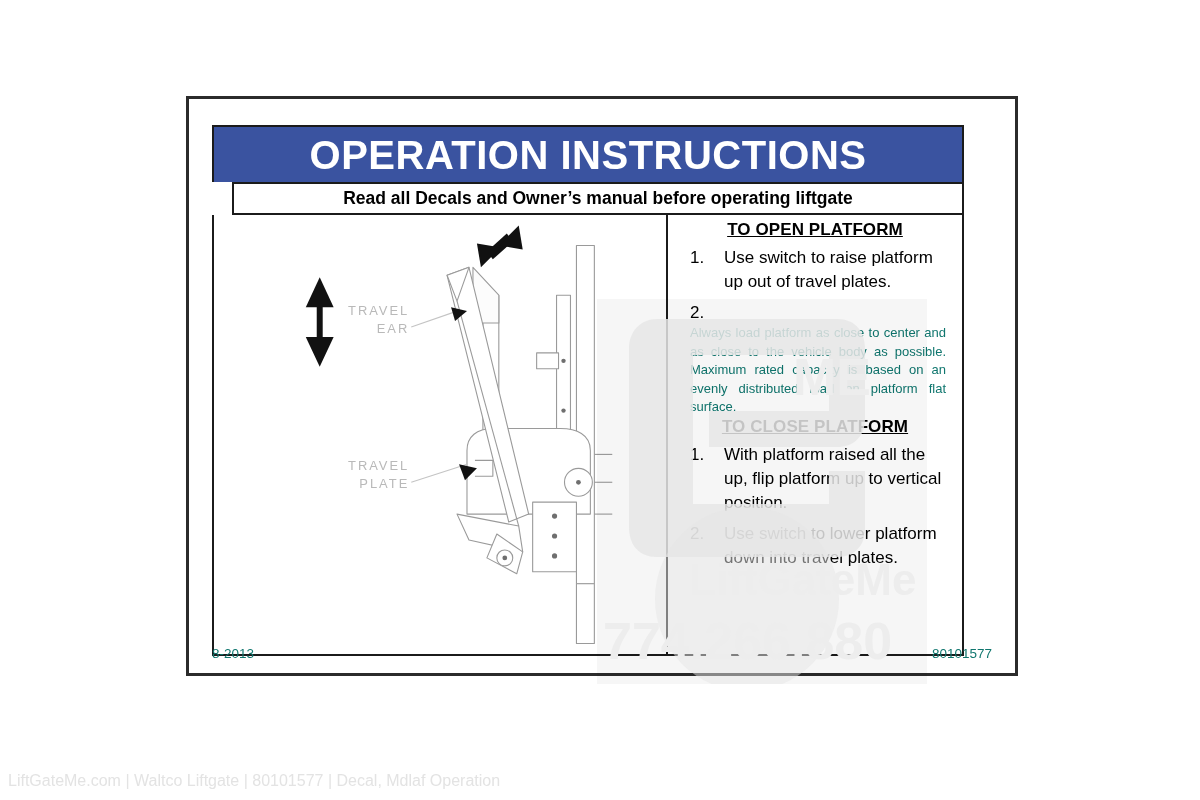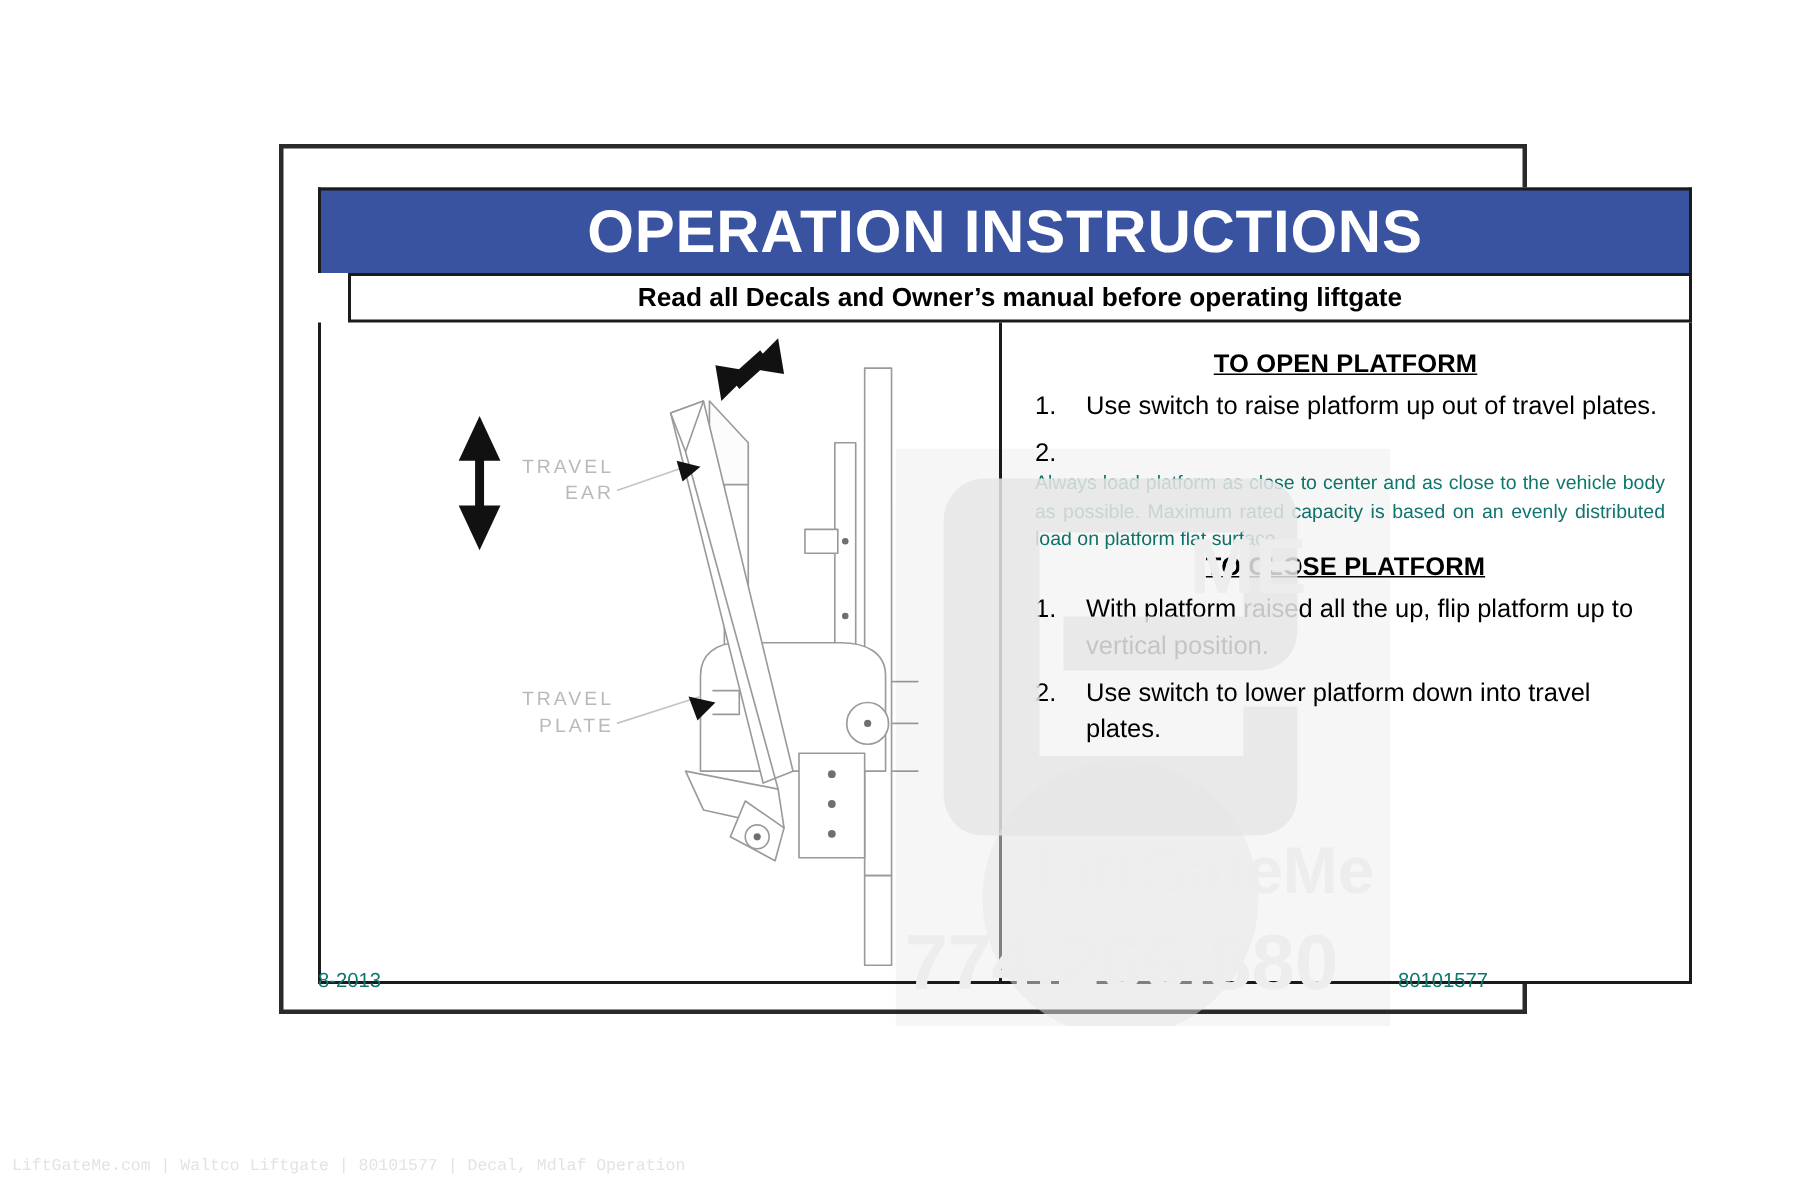--- a/index.html
+++ b/index.html
@@ -29,21 +29,21 @@
     border: 3px solid #2b2b2b;
     background: #ffffff;
     box-sizing: border-box;
   }
 
   
   .decal-card {
     position: absolute;
     left: 23px;
     top: 26px;
-    width: 916px;
+    width: 752px;
     height: 531px;
     box-sizing: border-box;
     background: #ffffff;
     display: flex;
     flex-direction: column;
   }
 
   
   .title-banner {
     height: 57px;
@@ -102,21 +102,21 @@
     box-sizing: border-box;
     border-right: 2px solid #1b1b1b;
     overflow: hidden;
     margin-left: 48px;
   }
 
   .col-text {
     flex: 1;
     position: relative;
     box-sizing: border-box;
-    padding: 15px 14px 0 14px;
+    padding: 2px 14px 0 14px;
     overflow: hidden;
   }
 
   
   .section-head {
     text-align: center;
     font-size: 17px;
     font-weight: bold;
     color: #000;
     text-decoration: underline;
@@ -199,24 +199,23 @@
     font-family: "Liberation Sans", sans-serif;
     font-weight: bold;
     fill: #ededed;
   }
 
   
   .page-caption {
     position: absolute;
     left: 8px;
     top: 772px;
-    font-size: 11px;
+    font-size: 16px;
     color: #e3e3e3;
     white-space: nowrap;
-    font-family: Liberation Mono, monospace;
   }
 </style>
 </head>
 <body>
 
 <div id="stage">
 
   <div class="decal-frame">
 
     <div class="decal-card">

